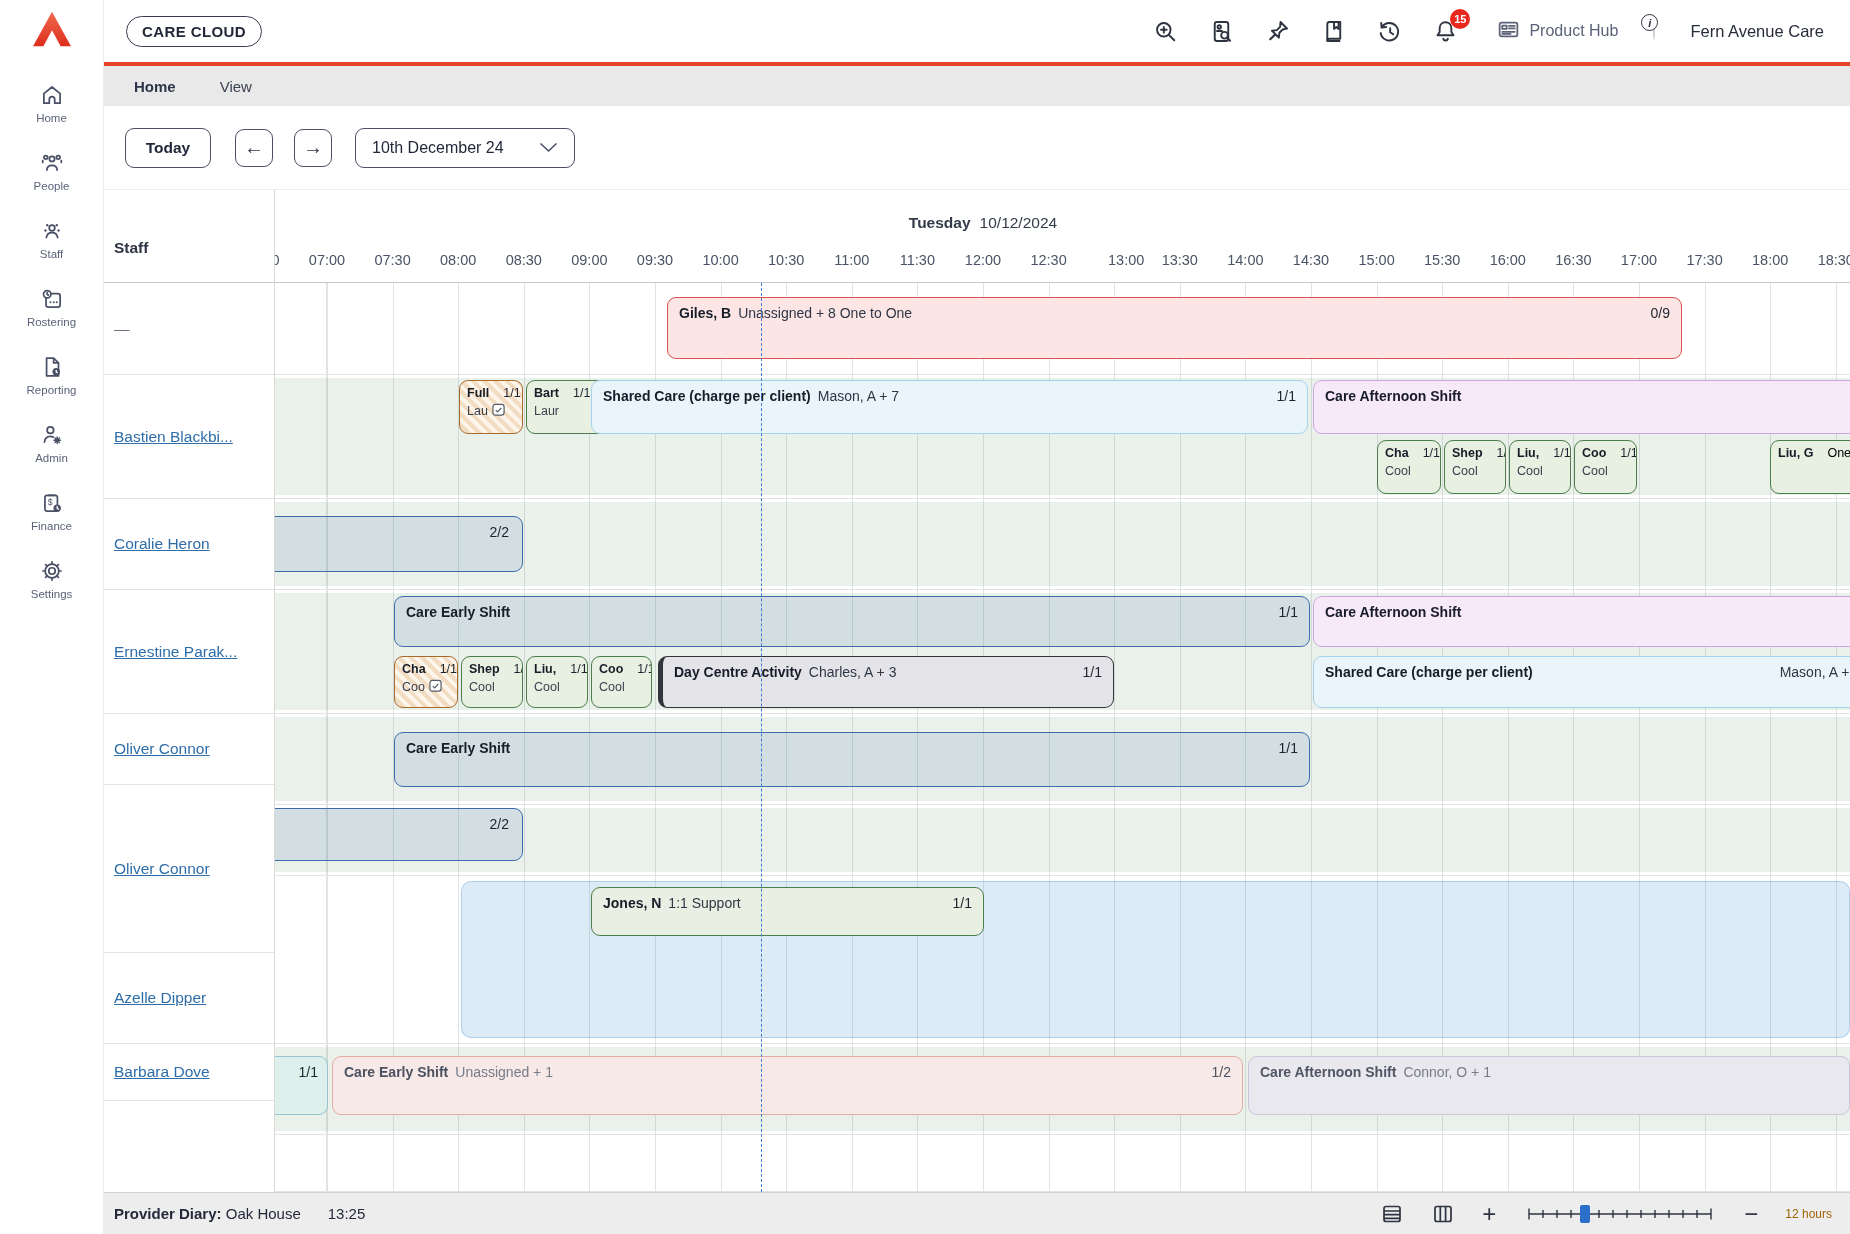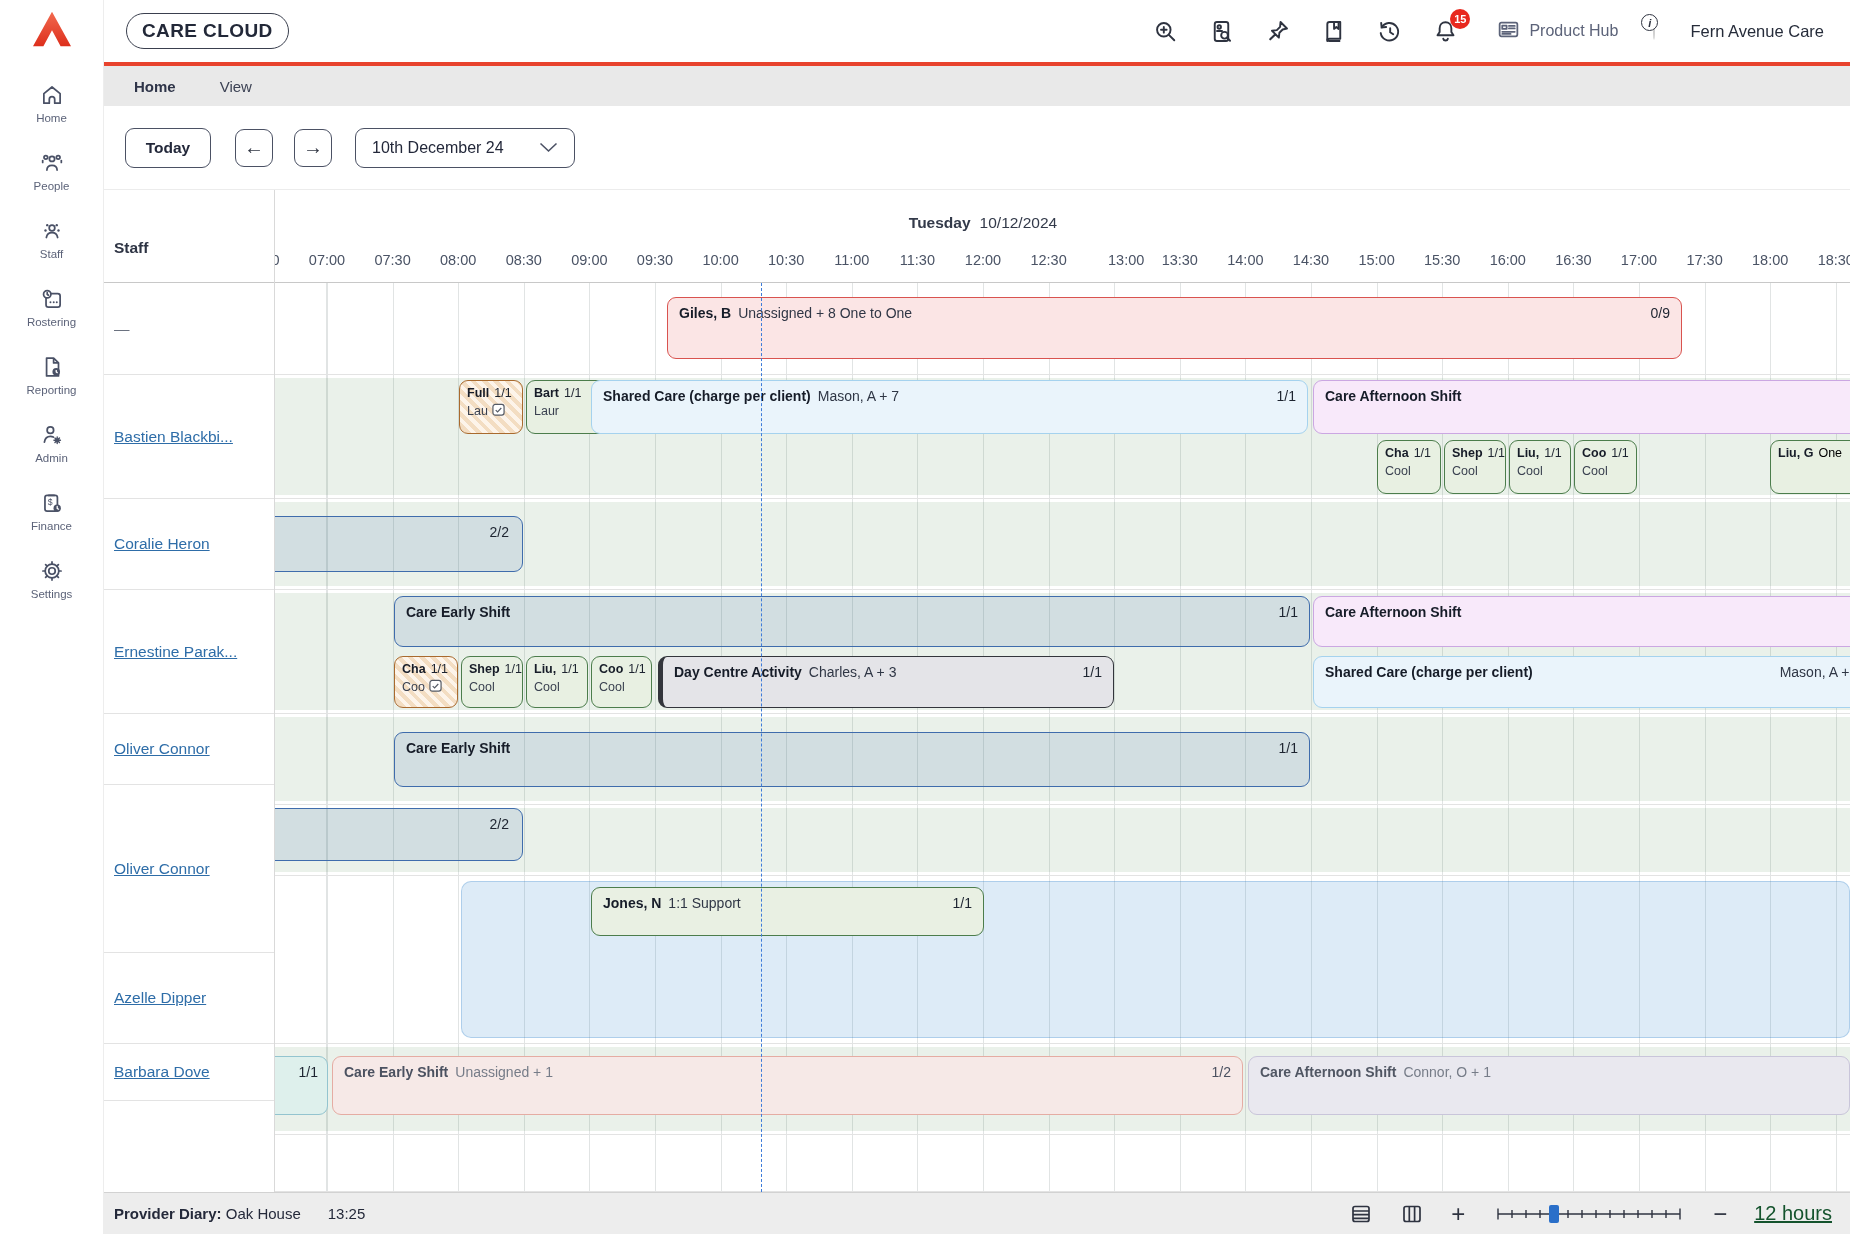--- a/index.html
+++ b/index.html
@@ -14,21 +14,21 @@
   .nav { margin-top:30px; display:flex; flex-direction:column; gap:26px; }
   .nav-item { display:flex; flex-direction:column; align-items:center; gap:4px; width:104px; cursor:pointer; }
   .nav-label { font-size:11.5px; color:#5c6379; }
   .nav svg { display:block; }
 
   
   .main { position:absolute; left:104px; top:0; width:1746px; height:100%; }
 
   .topbar { height:62px; background:#fff; position:relative; display:flex; align-items:center; }
   .brand-pill { margin-left:22px; border:1.6px solid #3a3f4e; border-radius:18px; padding:6px 15px;
-                font-weight:bold; font-size:19px; letter-spacing:.4px; color:#222838; background:#fff; cursor:pointer; }
+                font-weight:bold; font-size:15px; letter-spacing:.4px; color:#222838; background:#fff; cursor:pointer; }
   .top-icons { position:absolute; right:26px; top:0; height:62px; display:flex; align-items:center; gap:29px; }
   .ti { position:relative; cursor:pointer; display:flex; align-items:center; }
   .badge { position:absolute; top:-9px; right:-11px; min-width:20px; height:20px; border-radius:10px;
            background:#e8281e; color:#fff; font-size:11px; font-weight:bold; display:flex;
            align-items:center; justify-content:center; padding:0 4px; }
   .product-hub { display:flex; align-items:center; gap:8px; color:#5c6379; font-size:16px; margin-left:8px; cursor:pointer; }
   .avatar-wrap { position:relative; margin-left:6px; cursor:pointer; }
   .avatar { width:36px; height:36px; border-radius:50%;
             background:radial-gradient(circle at 50% 36%, #d9c2ae 0%, #b3907c 38%, #8a7265 68%, #675649 100%);
             border:1px solid #cfcfcf; }
@@ -101,37 +101,37 @@
   .bar.mutedpurple .bt { color:#505663; }
   .bar.mutedpurple .bs { color:#767c88; }
   .cutL { border-top-left-radius:0; border-bottom-left-radius:0; border-left:none; }
 
   .region { position:absolute; background:rgba(30,120,200,0.15); border:1px solid rgba(30,120,200,0.25);
             border-radius:10px; }
 
   
   .blk { position:absolute; border-radius:9px; padding:4px 7px; font-size:12.5px; line-height:1.4;
          overflow:hidden; white-space:nowrap; cursor:pointer; background:#fff; }
-  .blk .l1 { display:flex; gap:5px; }
+  .blk .l1 { display:flex; gap:14px; }
   .blk .l1 .bt { font-size:12.5px; }
   .blk .l2 { display:flex; align-items:center; gap:4px; color:#3a4150; }
   .blk.green  { background:#e8f0e2; border:1.6px solid #4c7d4c; }
   .blk.stripe { background:repeating-linear-gradient(45deg, #fdf4ea 0 4px, #f3ddc2 4px 8px);
                 border:1.6px solid #a96a2e; }
 
   
   .statusbar { position:absolute; bottom:0; left:0; width:1746px; height:42px; background:#ededed;
                border-top:1px solid #d2d2d2; display:flex; align-items:center; font-size:15px; color:#24293a; }
   .statusbar .diary { margin-left:10px; }
   .statusbar .diary b { font-weight:bold; }
   .statusbar .clock { margin-left:27px; }
   .sb-right { margin-left:auto; display:flex; align-items:center; gap:27px; margin-right:18px; }
   .sb-ic { cursor:pointer; display:flex; align-items:center; }
   .sb-pm { font-size:24px; color:#2e3340; cursor:pointer; line-height:1; }
-  .range-label { font-size:20px; color:#14532d;text-decoration:underline; }
+  .range-label { font-size:12px; color:#a16207; }
 </style>
 </head>
 <body>
 
 <div class="root">
 
   <aside class="sidebar">
     <div class="logo">
       <svg width="44" height="38" viewBox="0 0 48 42">
         <defs>

